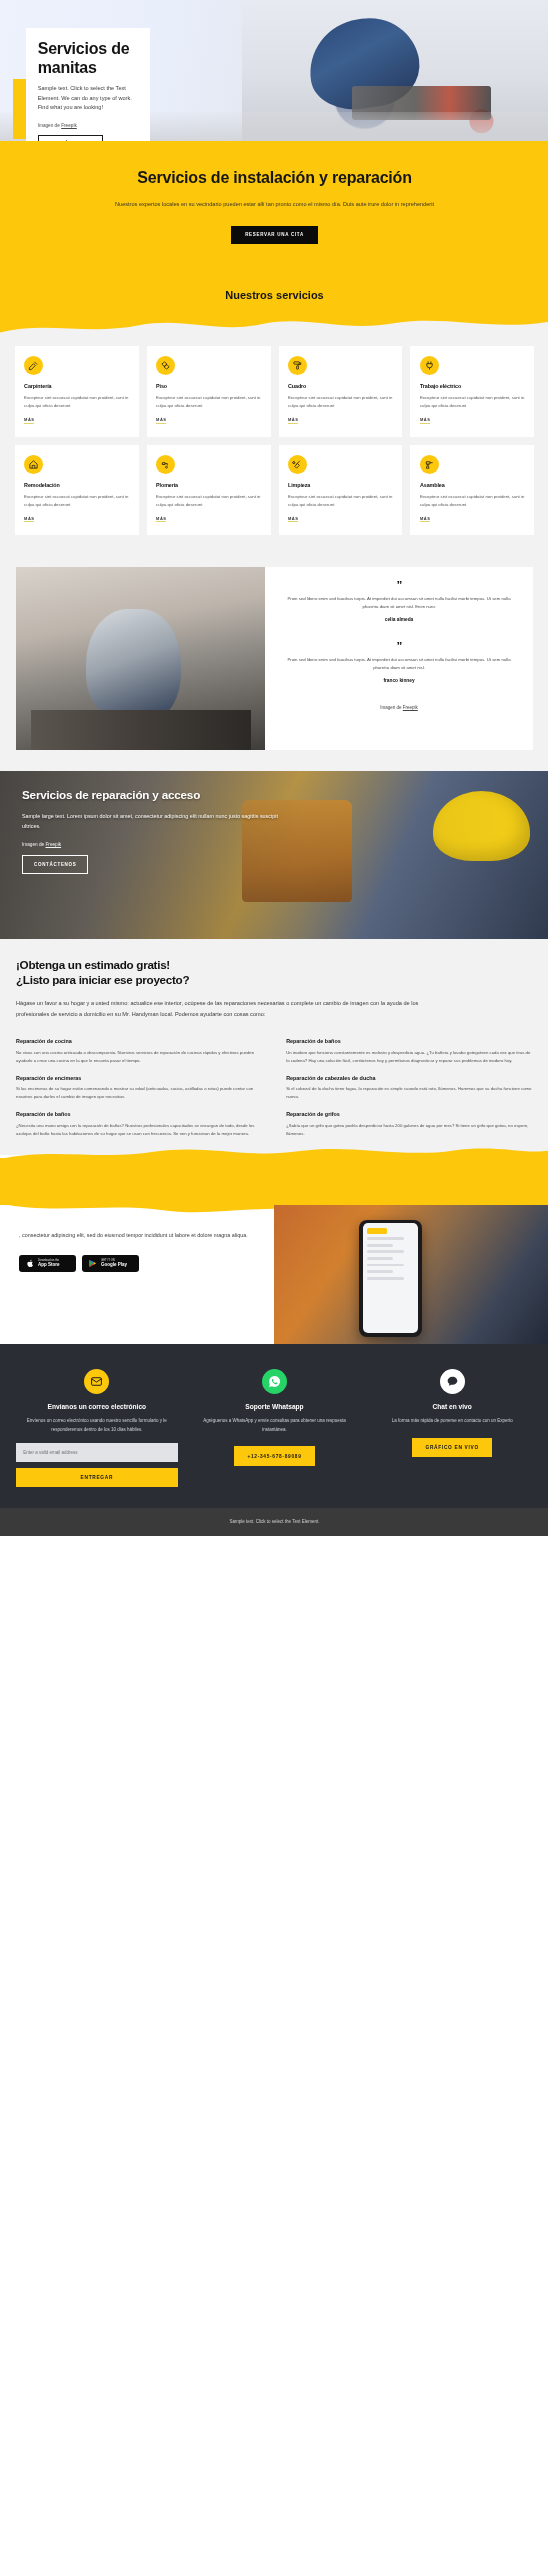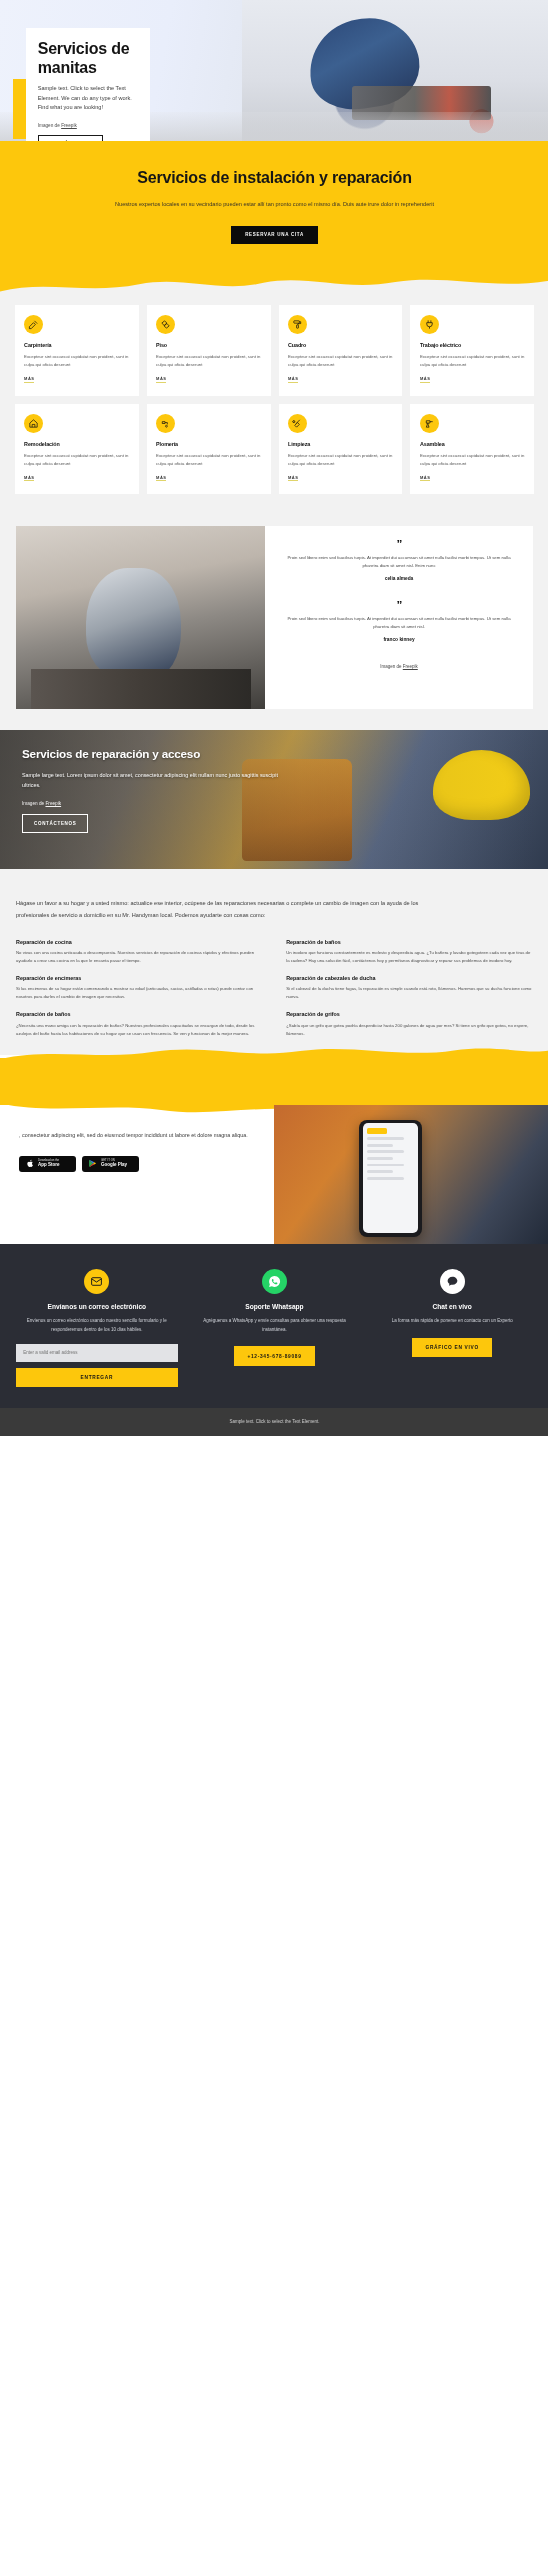--- a/index.html
+++ b/index.html
@@ -77,21 +77,21 @@
   .testi-img::after{content:"";position:absolute;left:14.6px;bottom:0;width:220px;height:40px;
     background:linear-gradient(90deg,#5b5550,#423d38 50%,#2c2a27);}
   .testi-col{flex:1;background:#fff;margin-right:16px;padding:13px 17.6px 7.3px;}
   .quote{text-align:center;margin-bottom:19px;}
   .qmark{font-size:11.7px;font-weight:800;color:#111;line-height:.8;letter-spacing:-0.7px;}
   .quote p{font-size:4.3px;line-height:1.85;color:#4a4a4a;margin-top:5.1px;}
   .qname{font-size:4.8px;font-weight:700;color:#111;margin-top:6.6px;}
   .testi-cap{font-size:4.5px;color:#444;text-align:center;padding:2.9px 0 0;}
 
   
-  .photo-banner{height:139px;position:relative;overflow:hidden;
+  .photo-banner{height:168px;position:relative;overflow:hidden;
     background:linear-gradient(115deg,#6f6a63 0%,#8d8478 25%,#c9a24a 48%,#5b6a86 70%,#2f3a4d 100%);}
   .pb-overlay{position:absolute;inset:0;background:linear-gradient(90deg,rgba(40,40,40,.55),rgba(40,40,40,.12) 55%,rgba(0,0,0,0));}
   .pb-hat{position:absolute;right:19px;top:20.5px;width:97px;height:70px;background:#f5cf17;
     border-radius:52% 52% 42% 42%/62% 62% 38% 38%;box-shadow:inset -7.3px -5.9px 16px rgba(0,0,0,.18);}
   .pb-belt{position:absolute;left:242px;top:29px;width:110px;height:102px;
     background:linear-gradient(170deg,#d89a3a,#b9762a 60%,#8c5520);border-radius:7.3px 7.3px 4.4px 4.4px;}
   .pb-inner{position:absolute;left:22px;top:17.6px;width:263px;z-index:4;color:#fff;}
   .pb-inner h2{font-size:11.7px;font-weight:700;letter-spacing:-0.2px;
     text-shadow:0 0.7px 2.2px rgba(0,0,0,.45);}
   .pb-inner p{font-size:5.4px;line-height:1.95;margin-top:9.5px;text-shadow:0 0.7px 2.2px rgba(0,0,0,.5);}
@@ -163,20 +163,23 @@
     </div>
   </div>
 
   <div class="banner">
     <h2>Servicios de instalación y reparación</h2>
     <p>Nuestros expertos locales en su vecindario pueden estar allí tan pronto como el mismo día. Duis aute irure dolor in reprehenderit</p>
     <div class="btn-dark">RESERVAR UNA CITA</div>
   </div>
 
   <div class="services">
+    <div class="svc-top">
+      <h2>Nuestros servicios</h2>
+    </div>
     <div class="brush">
       <svg viewBox="0 0 750 26" preserveAspectRatio="none">
           <path d="M0 20 C60 4,120 24,190 10 C250 -2,300 22,360 8 C420 -4,470 20,540 7 C610 -4,670 18,750 5 L750 0 L0 0 Z" fill="#fdc70c"></path>
         </svg>
     </div>
     <div class="grid">
       <div class="card">
         <div class="ico">
             <svg viewBox="0 0 24 24" fill="none" stroke="#111" stroke-width="1.6">
               <path d="M3 17l9-9 4 4-9 9H3z"></path>
@@ -295,20 +298,24 @@
     <div class="pb-overlay"></div>
     <div class="pb-inner">
       <h2>Servicios de reparación y acceso</h2>
       <p>Sample large text. Lorem ipsum dolor sit amet, consectetur adipiscing elit nullam nunc justo sagittis suscipit ultrices.</p>
       <div class="freepik"><span>Imagen de </span><u>Freepik</u></div>
       <div class="btn-light">CONTÁCTENOS</div>
     </div>
   </div>
 
   <div class="estimate">
+    <h2>
+      <span>¡Obtenga un estimado gratis!</span><br>
+      <span>¿Listo para iniciar ese proyecto?</span>
+    </h2>
     <p class="lead">Hágase un favor a su hogar y a usted mismo: actualice ese interior, ocúpese de las reparaciones necesarias o complete un cambio de imagen con la ayuda de los profesionales de servicio a domicilio en su Mr. Handyman local. Podemos ayudarte con cosas como:</p>
     <div class="cols">
       <div>
         <h4>Reparación de cocina</h4>
         <p>No vivas con una cocina anticuada o descompuesta. Nuestros servicios de reparación de cocinas rápidos y efectivos pueden ayudarlo a crear una cocina en la que le encanta pasar el tiempo.</p>
         <h4>Reparación de encimeras</h4>
         <p>Si las encimeras de su hogar están comenzando a mostrar su edad (anticuadas, sucias, astilladas o rotas) puede contar con nosotros para darles el cambio de imagen que necesitan.</p>
         <h4>Reparación de baños</h4>
         <p>¿Necesita una mano amiga con la reparación de baños? Nuestros profesionales capacitados se encargan de todo, desde los azulejos del baño hasta las habitaciones de su hogar que se usan con frecuencia. Se ven y funcionan de la mejor manera.</p>
       </div>

